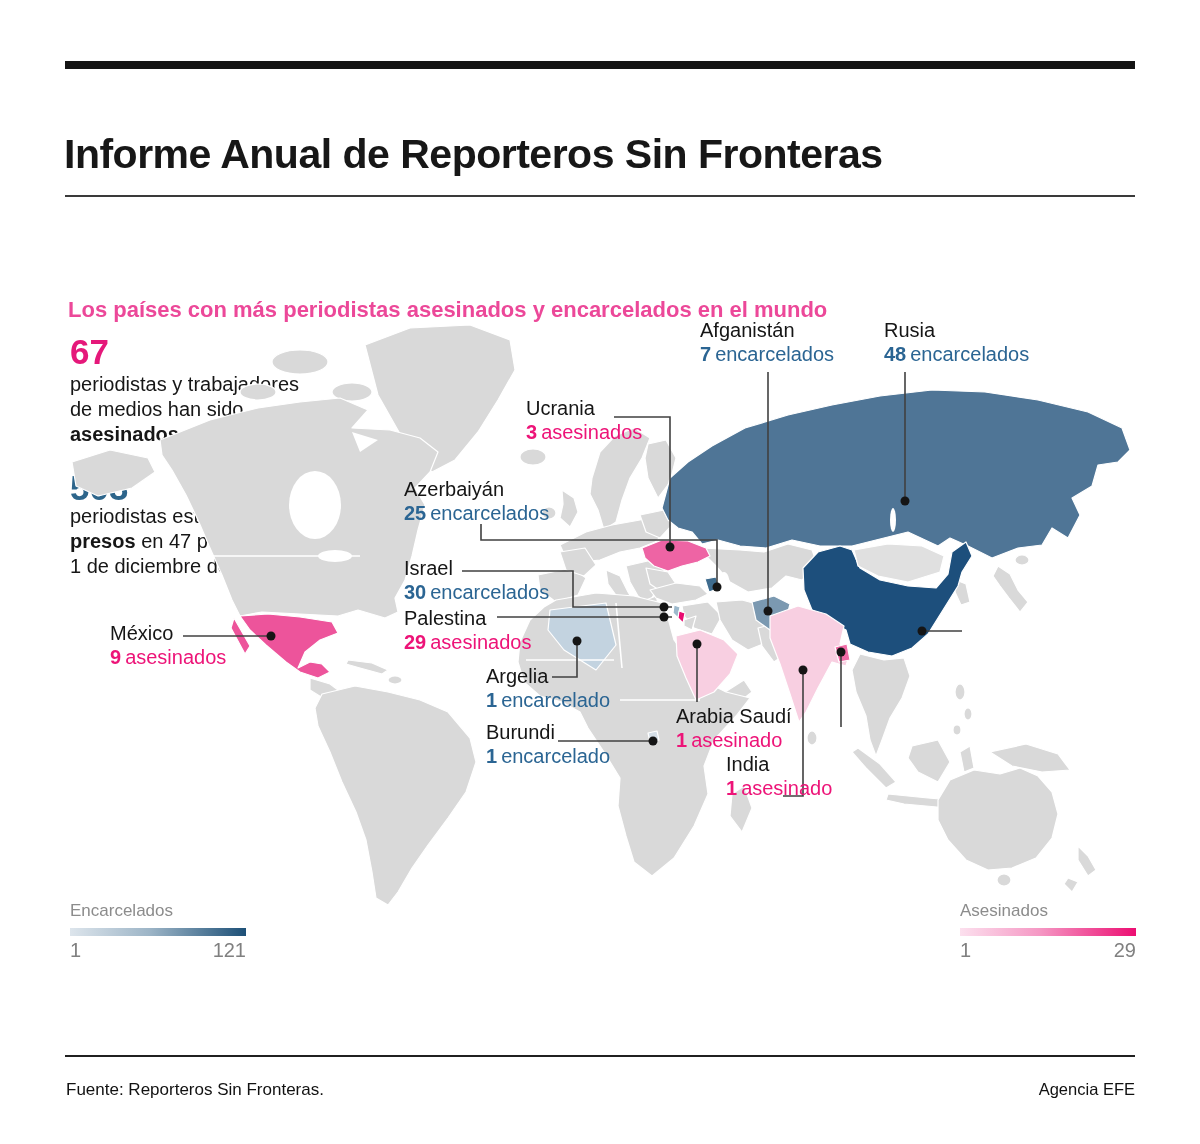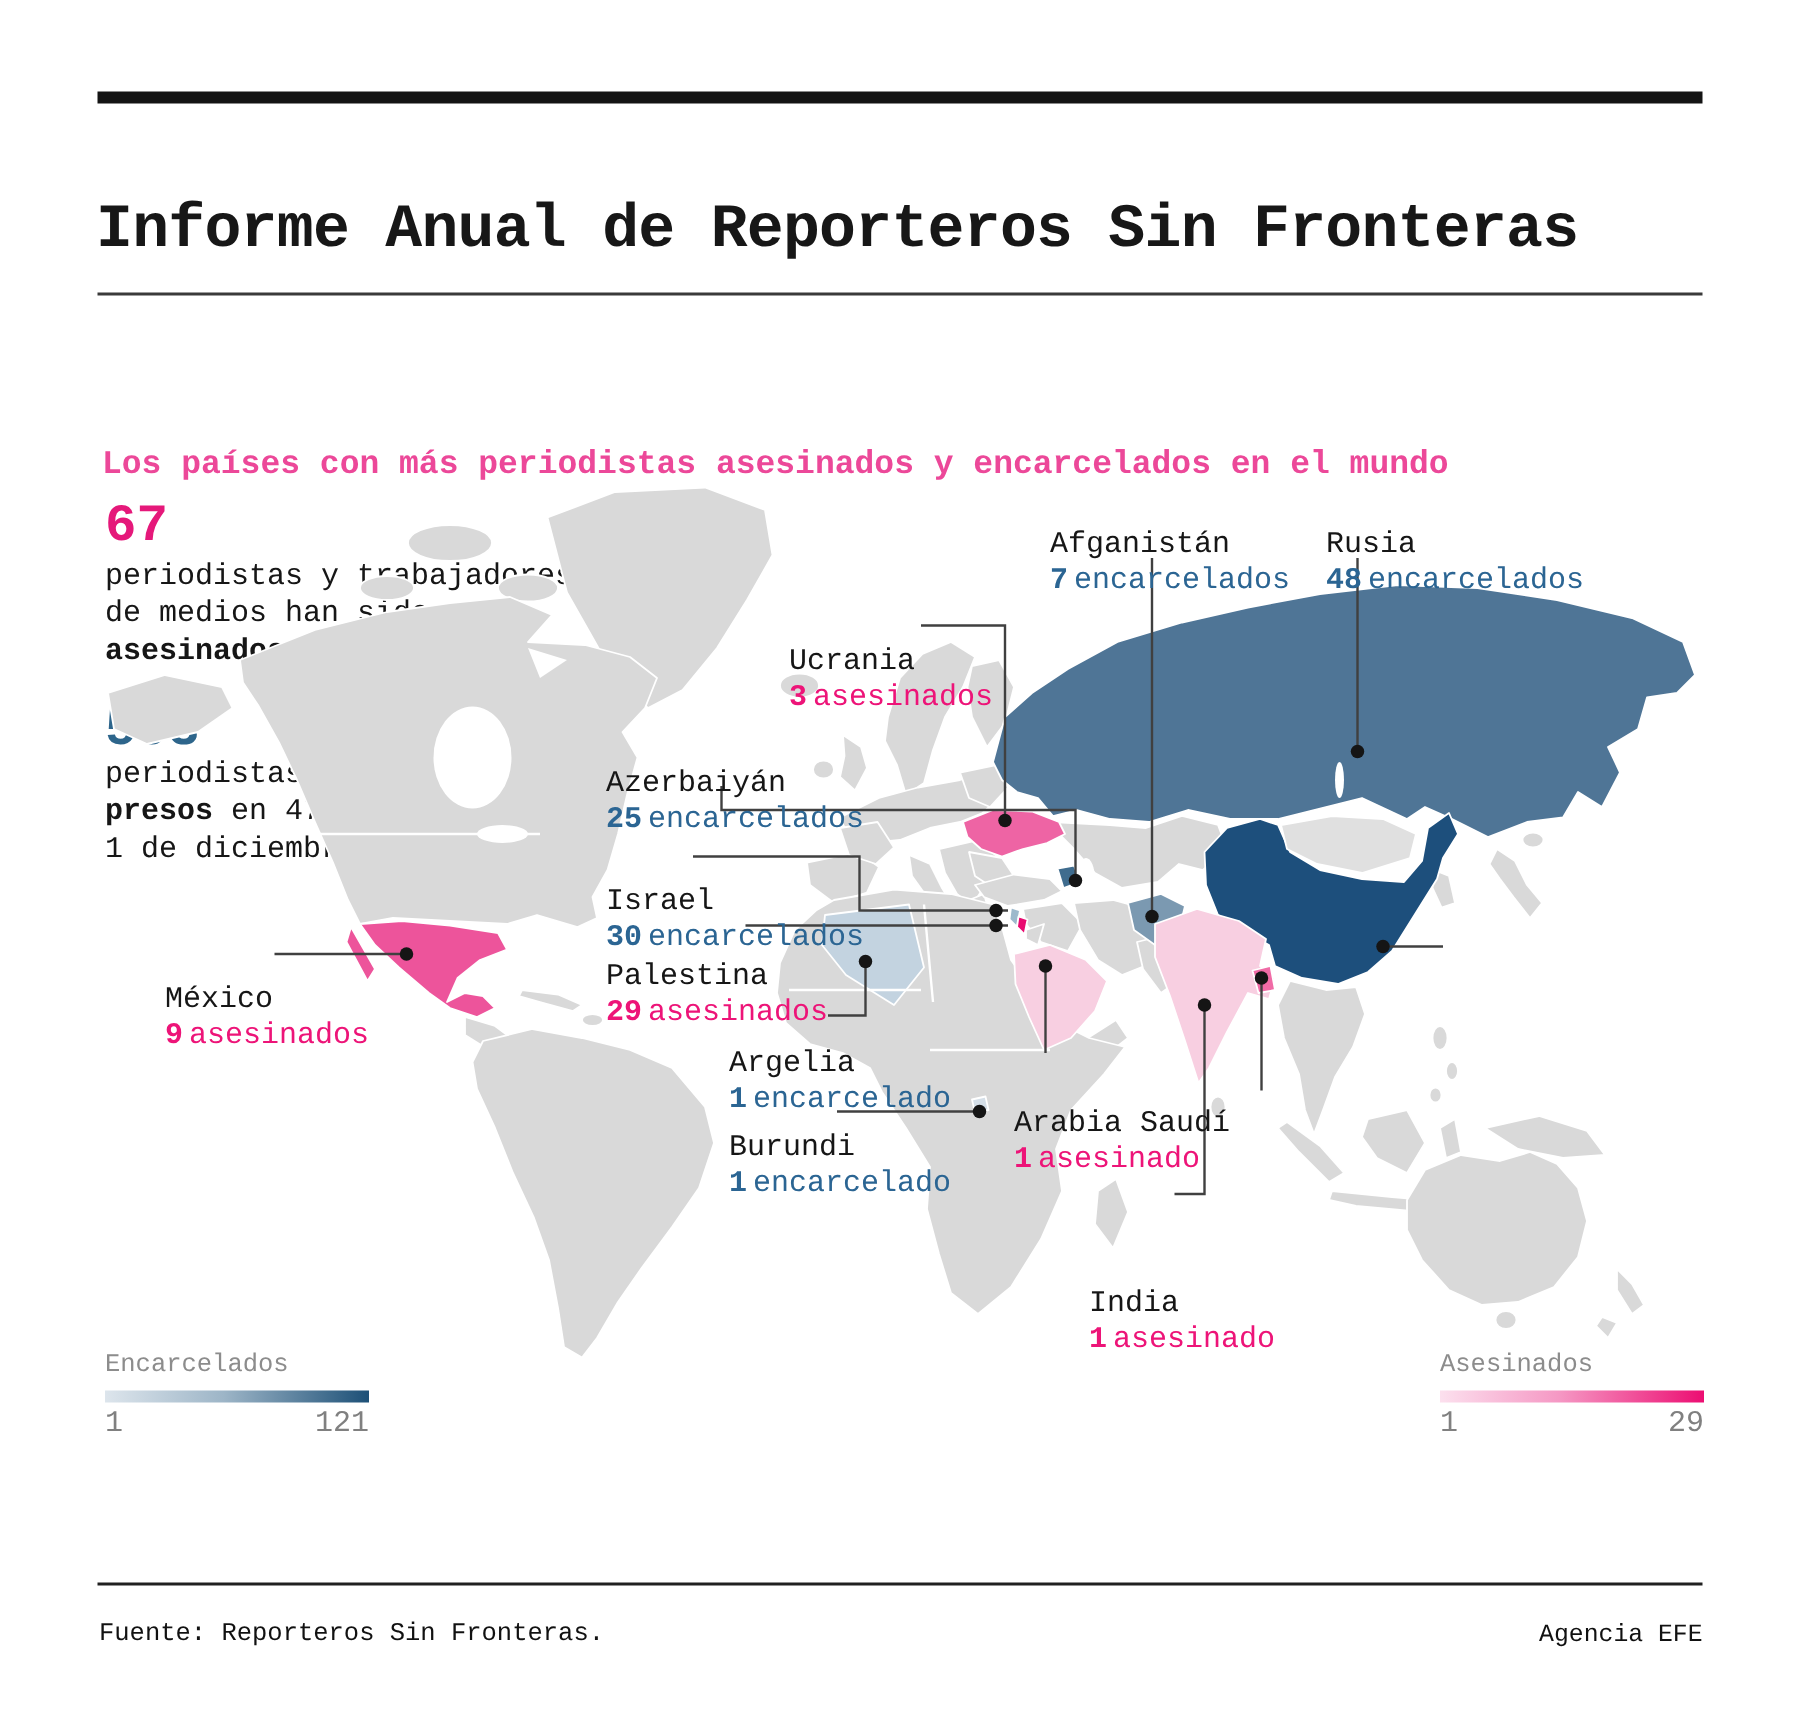--- a/index.html
+++ b/index.html
@@ -1,30 +1,30 @@
 <!DOCTYPE html>
 <html><head>
 <meta charset="utf-8">
 <style>
   html,body{margin:0;padding:0;background:#fff;}
   .page{position:relative;width:1200px;height:1144px;background:#ffffff;
-        font-family:Liberation Mono, monospace;color:#1a1a1a;overflow:hidden;}
+        font-family:Liberation Sans, sans-serif;color:#1a1a1a;overflow:hidden;}
   .topbar{position:absolute;left:65px;top:61px;width:1070px;height:8px;background:#141414;}
   .title{position:absolute;left:64px;top:104px;font-size:41px;font-weight:bold;
          letter-spacing:-0.5px;color:#171717;white-space:nowrap;}
   .rule1{position:absolute;left:65px;top:195px;width:1070px;height:2px;background:#3a3a3a;}
   .subtitle{position:absolute;left:68px;top:279px;font-size:22px;font-weight:bold;color:#ec4899;}
   .statnum{position:absolute;left:70px;font-size:35px;font-weight:bold;line-height:1;}
   .statnum.pink{color:#e5187a;top:334px;}
   .statnum.blue{color:#2d658b;top:470px;}
   .stattext{position:absolute;left:70px;font-size:20px;line-height:25px;color:#161616;}
   .stattext.t1{top:372px;}
   .stattext.t2{top:504px;}
   .mapwrap{position:absolute;left:0;top:0;width:1200px;height:1144px;}
-  .mlabel{position:absolute;font-size:20px;line-height:24px;white-space:nowrap;color:#161616;margin-top:34px;}
+  .mlabel{position:absolute;font-size:20px;line-height:24px;white-space:nowrap;color:#161616;}
   .mlabel .mname{color:#161616;}
   .mlabel .mval b{margin-right:4px;}
   .mlabel.jailed .mval{color:#2b6593;}
   .mlabel.killed .mval{color:#ed1478;}
   .legend{position:absolute;width:176px;}
   .legend.jailed{left:70px;top:901px;}
   .legend.killed{left:960px;top:901px;}
   .ltitle{font-size:17px;color:#8c8c8c;}
   .lbar{height:8px;margin-top:7px;}
   .legend.jailed .lbar{background:linear-gradient(to right,#dde5ec,#9db5c7 45%,#1d5077);}
@@ -206,21 +206,21 @@
     <div class="mval"><b>1</b><span>encarcelado</span></div>
   </div>
   <div class="mlabel jailed" style="left:486px;top:720px">
     <div class="mname">Burundi</div>
     <div class="mval"><b>1</b><span>encarcelado</span></div>
   </div>
   <div class="mlabel killed" style="left:676px;top:704px">
     <div class="mname">Arabia Saudí</div>
     <div class="mval"><b>1</b><span>asesinado</span></div>
   </div>
-  <div class="mlabel killed" style="left:726px;top:824px">
+  <div class="mlabel killed" style="left:726px;top:752px">
     <div class="mname">India</div>
     <div class="mval"><b>1</b><span>asesinado</span></div>
   </div>
   <div class="mlabel killed" style="left:110px;top:621px">
     <div class="mname">México</div>
     <div class="mval"><b>9</b><span>asesinados</span></div>
   </div>
 
   <div class="legend jailed">
     <div class="ltitle">Encarcelados</div>

